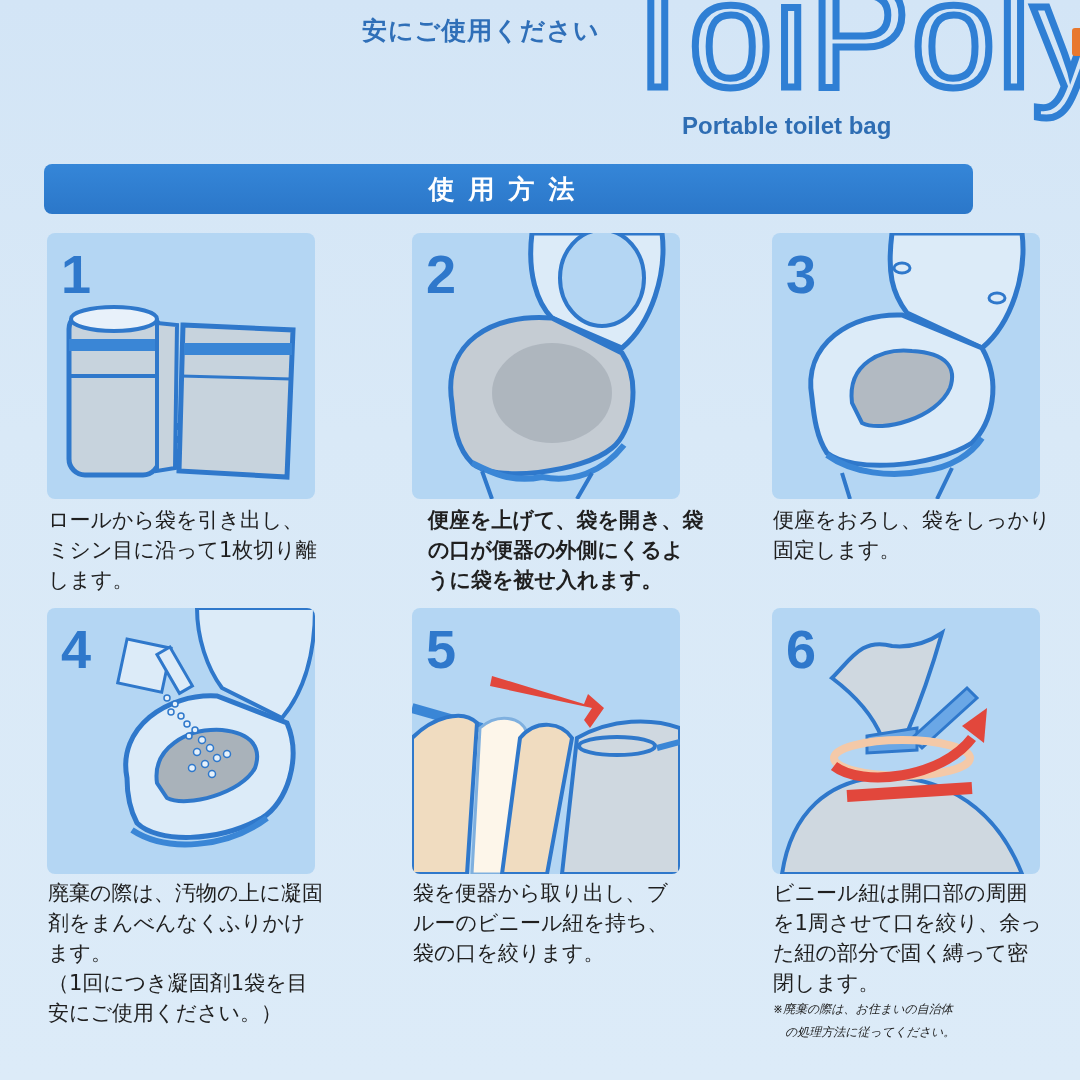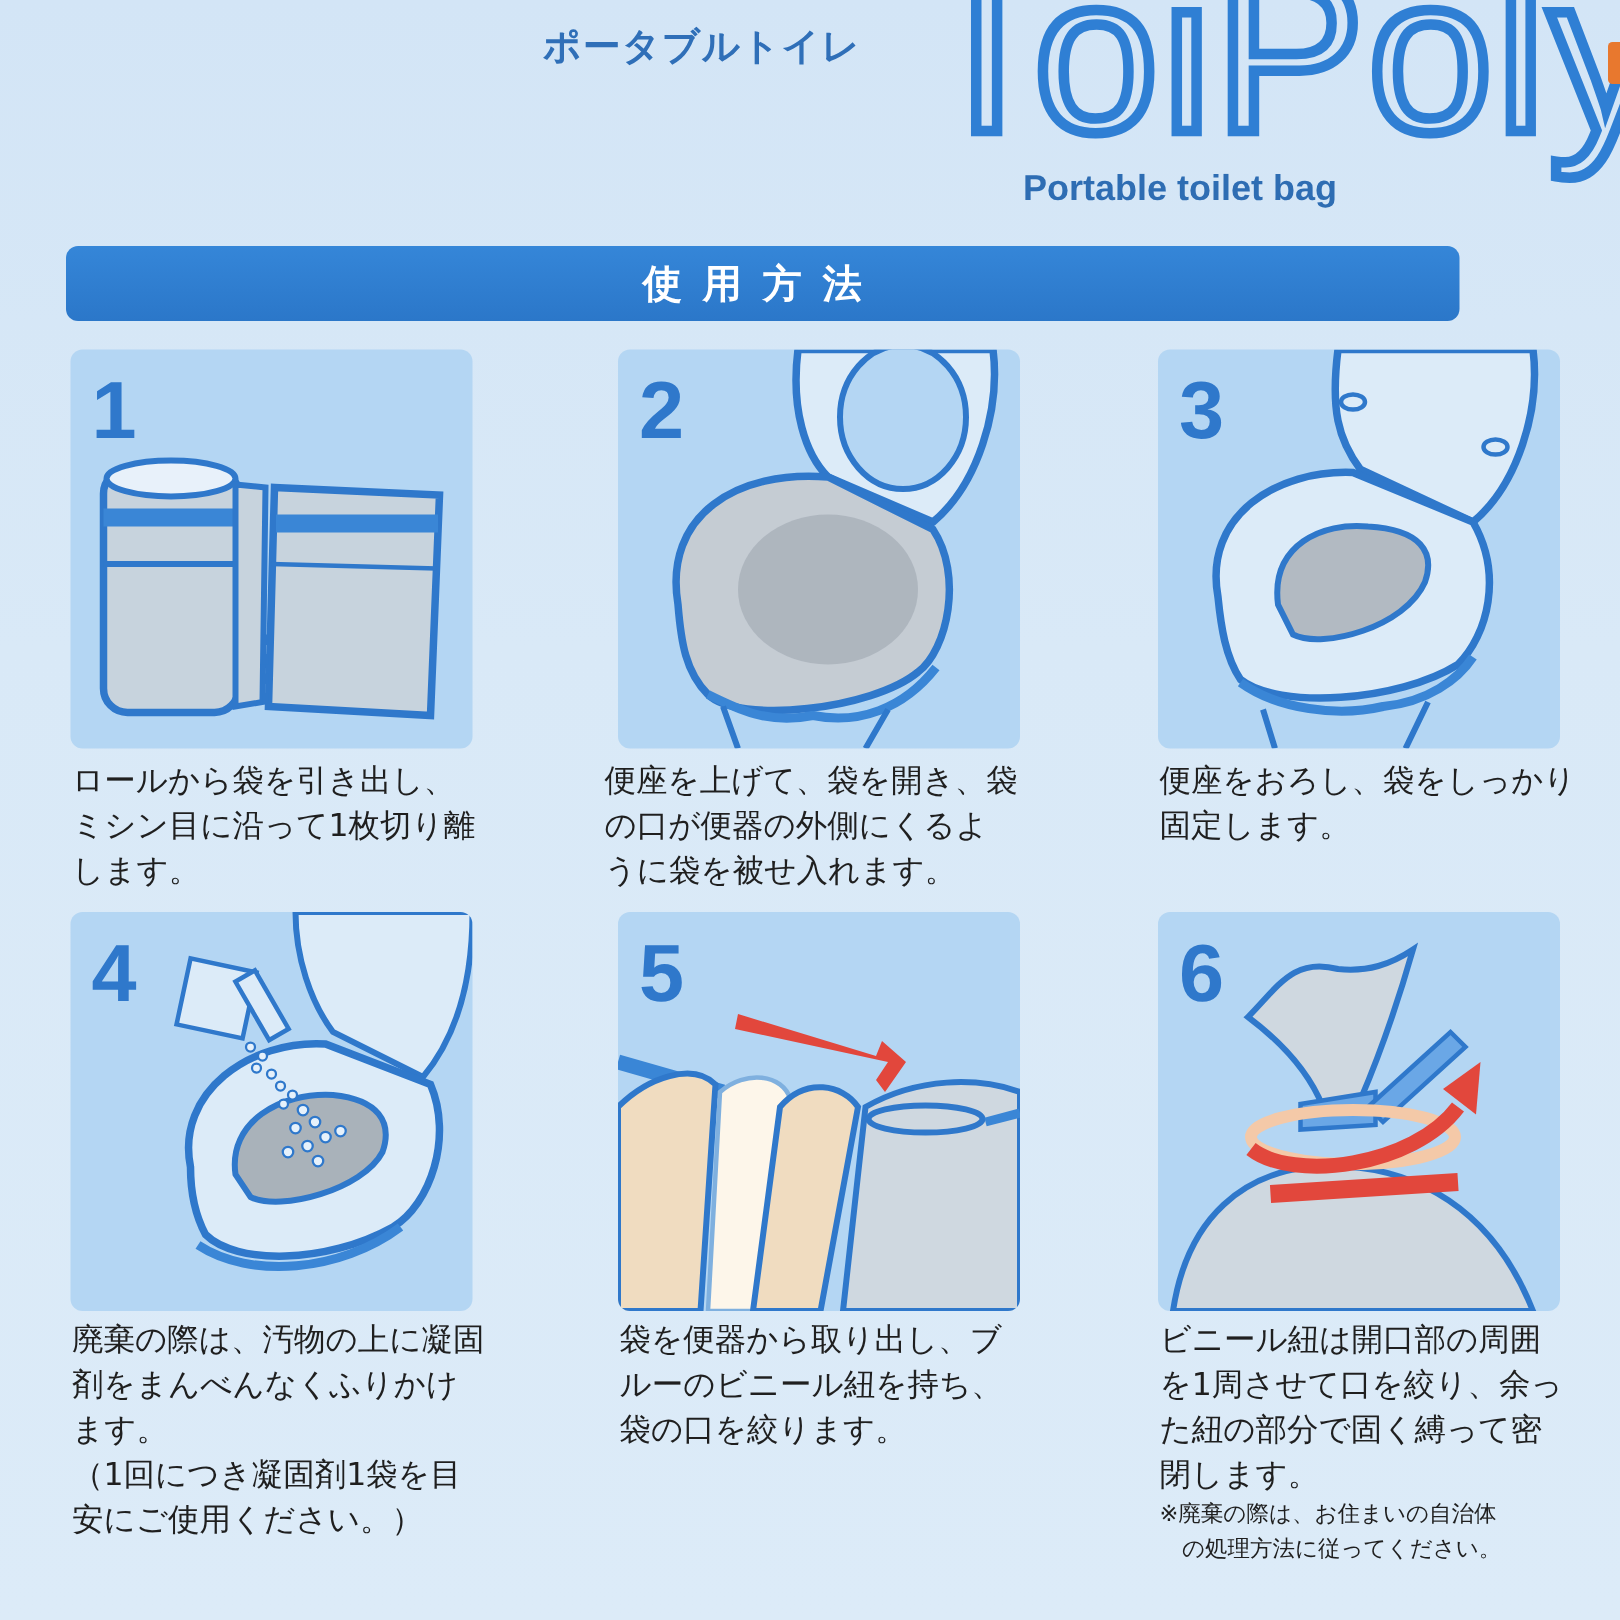--- a/index.html
+++ b/index.html
@@ -43,30 +43,30 @@
     .panel svg { position: absolute; left: 0; top: 0; }
     .step-num {
       position: absolute; left: 14px; top: 10px;
       font-family: "Liberation Sans", sans-serif;
       font-size: 54px; font-weight: bold; color: #2f78cb; z-index: 2;
     }
     .desc {
       position: absolute; font-size: 21px; line-height: 30px; color: #1f1f1f;
       white-space: pre-line;
     }
-    .desc.small { font-size: 15px; line-height: 23px; }
+    .desc.small { font-size: 12px; line-height: 23px; font-style: italic; }
     .p5-label {
       position: absolute; left: 98px; top: 14px; font-size: 20px; line-height: 28px;
       color: #c33a3a; white-space: pre-line; z-index: 2;
     }
   </style>
 </head>
 <body>
 
-<div class="sub-jp">ポータブルトイレ</div>
+<div class="sub-jp">安にご使用ください</div>
 <div class="logo">ToiPoly</div>
 <div class="logo-orange"></div>
 <div class="sub-en">Portable toilet bag</div>
 
 <div class="banner">
   <span>使用方法</span>
 </div>
 
 <div class="panel" style="left:47px;top:233px;">
   <div class="step-num">1</div>
@@ -90,21 +90,21 @@
   <div class="step-num">2</div>
   <svg width="268" height="266" viewBox="0 0 268 266">
     <path d="M120 0 C115 40 125 70 140 85 L210 115 C240 90 255 40 250 0 Z" fill="#dcebf8" stroke="#2f78cb" stroke-width="5"></path>
     <ellipse cx="190" cy="45" rx="42" ry="48" fill="#b4d6f3" stroke="#2f78cb" stroke-width="4"></ellipse>
     <path d="M40 170 C30 110 80 80 140 85 L210 120 C230 150 220 200 200 215 C170 240 80 250 60 230 C45 215 42 195 40 170 Z" fill="#c5ccd3" stroke="#2f78cb" stroke-width="5"></path>
     <ellipse cx="140" cy="160" rx="60" ry="50" fill="#9ea7b0" opacity="0.6"></ellipse>
     <path d="M60 230 C80 240 100 250 130 244 C160 250 190 240 212 212" fill="none" stroke="#3a86d6" stroke-width="6"></path>
     <path d="M70 238 L80 266 M180 240 L165 266" stroke="#2f78cb" stroke-width="4"></path>
   </svg>
 </div>
-<div class="desc" style="left:403px;top:505px;width:300px;">便座を上げて、袋を開き、袋
+<div class="desc" style="left:428px;top:505px;width:300px;font-weight:bold;">便座を上げて、袋を開き、袋
 の口が便器の外側にくるよ
 うに袋を被せ入れます。</div>
 
 <div class="panel" style="left:772px;top:233px;">
   <div class="step-num">3</div>
   <svg width="268" height="266" viewBox="0 0 268 266">
     <path d="M120 0 C115 40 120 60 135 80 L210 115 C240 90 255 40 250 0 Z" fill="#dcebf8" stroke="#2f78cb" stroke-width="5"></path>
     <ellipse cx="130" cy="35" rx="8" ry="5" fill="none" stroke="#2f78cb" stroke-width="3"></ellipse>
     <ellipse cx="225" cy="65" rx="8" ry="5" fill="none" stroke="#2f78cb" stroke-width="3"></ellipse>
     <path d="M40 165 C30 110 80 80 130 82 L210 115 C230 150 220 190 200 210 C160 235 80 240 55 220 C45 205 42 185 40 165 Z" fill="#dcebf8" stroke="#2f78cb" stroke-width="5"></path>

